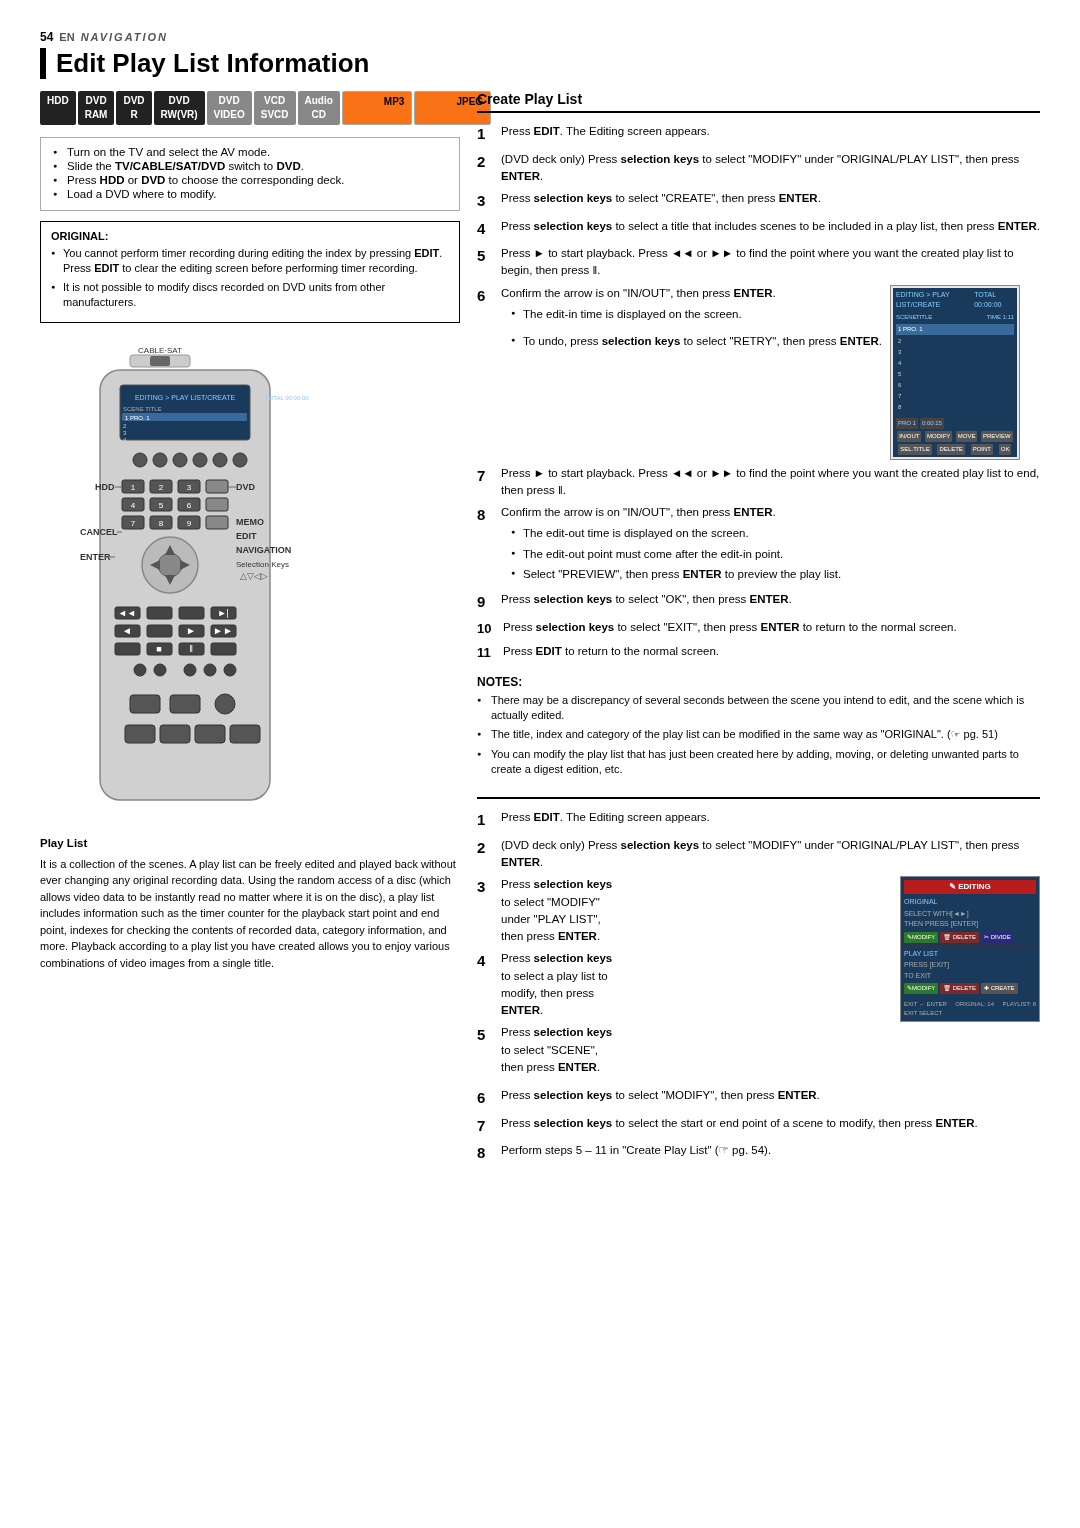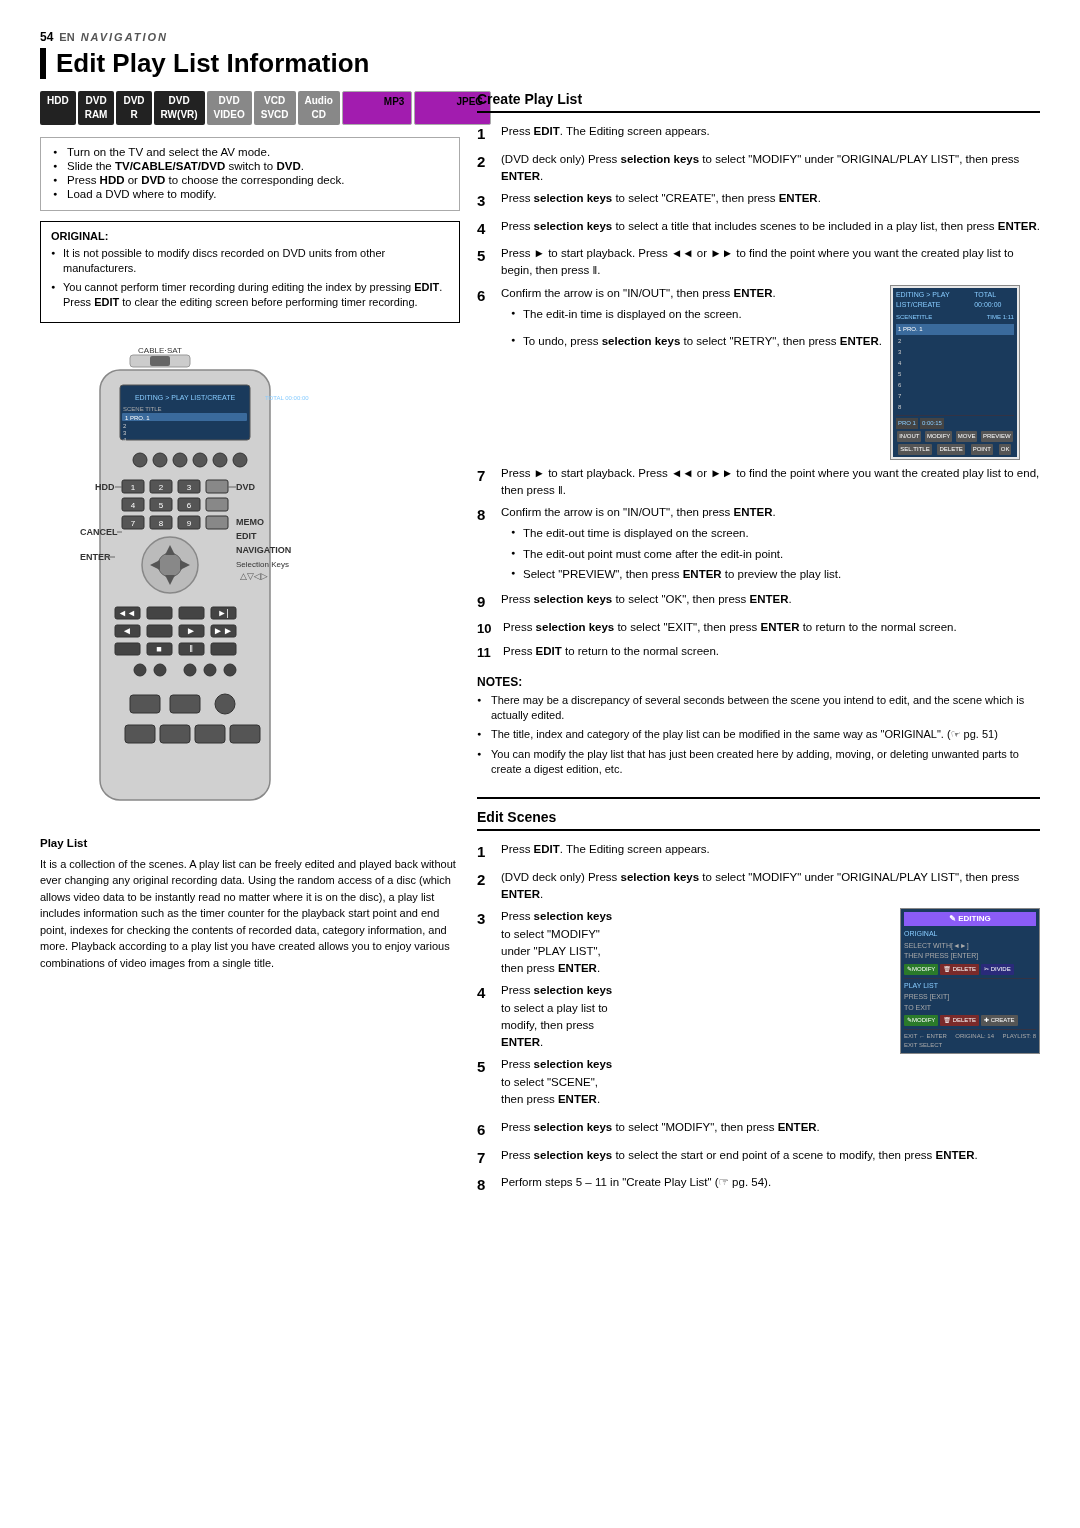--- a/index.html
+++ b/index.html
@@ -41,21 +41,21 @@
       font-size: 10px;
       font-weight: bold;
       color: #fff;
       border-radius: 2px;
       line-height: 1.4;
       text-align: center;
     }
     .badge-dark { background: #222; }
     .badge-gray { background: #888; }
     .badge-outline {
-      background: #a21caf;
+      background: #f97316;
       color: #000;
       border: 1.5px solid #aaa;
       padding-left: 41px;
     }
     .badge-two-line { display: flex; flex-direction: column; align-items: center; }
     
     .bullet-list {
       border: 1px solid #aaa;
       padding: 8px 12px;
       margin-bottom: 10px;
@@ -222,21 +222,21 @@
       background: #eee;
       flex-shrink: 0;
     }
     .edit-screen {
       background: #1a3a5c;
       color: #fff;
       font-size: 7px;
       padding: 3px;
     }
     .edit-screen .es-title {
-      background: #8b5cf6;
+      background: #b91c1c;
       text-align: center;
       font-size: 8px;
       padding: 1px;
       margin-bottom: 3px;
       font-weight: bold;
     }
     .edit-section {
       margin-bottom: 3px;
     }
     .edit-section-label {
@@ -322,22 +322,22 @@
     <ul class="bullet-list">
       <li>Turn on the TV and select the AV mode.</li>
       <li>Slide the <b>TV/CABLE/SAT/DVD</b> switch to <b>DVD</b>.</li>
       <li>Press <b>HDD</b> or <b>DVD</b> to choose the corresponding deck.</li>
       <li>Load a DVD where to modify.</li>
     </ul>
 
     <div class="attention-box">
       <div class="attention-title">ORIGINAL:</div>
       <ul>
+        <li>You cannot perform timer recording during editing the index by pressing <b>EDIT</b>. Press <b>EDIT</b> to clear the editing screen before performing timer recording.</li>
         <li>It is not possible to modify discs recorded on DVD units from other manufacturers.</li>
-        <li>You cannot perform timer recording during editing the index by pressing <b>EDIT</b>. Press <b>EDIT</b> to clear the editing screen before performing timer recording.</li>
       </ul>
     </div>
 
     <div class="remote-area">
       <svg width="300" height="490" viewBox="0 0 300 490" xmlns="http://www.w3.org/2000/svg">
 
         <text x="120" y="18" font-size="8" fill="#333" text-anchor="middle">CABLE·SAT</text>
         <text x="95" y="30" font-size="8" fill="#333">TV</text>
         <text x="130" y="30" font-size="8" fill="#333">DVD</text>
 
@@ -585,21 +585,20 @@
         <ul>
           <li>There may be a discrepancy of several seconds between the scene you intend to edit, and the scene which is actually edited.</li>
           <li>The title, index and category of the play list can be modified in the same way as "ORIGINAL". (☞ pg. 51)</li>
           <li>You can modify the play list that has just been created here by adding, moving, or deleting unwanted parts to create a digest edition, etc.</li>
         </ul>
       </div>
     </div>
 
     <hr class="section-divider">
     <div>
-      <div class="section-title">Edit Scenes</div>
       <div class="steps">
 
         <div class="step">
           <span class="step-num step-num-lg">1</span>
           <span class="step-content">Press <b>EDIT</b>. The Editing screen appears.</span>
         </div>
 
         <div class="step">
           <span class="step-num step-num-lg">2</span>
           <span class="step-content">(DVD deck only) Press <b>selection keys</b> to select "MODIFY" under "ORIGINAL/PLAY LIST", then press <b>ENTER</b>.</span>

